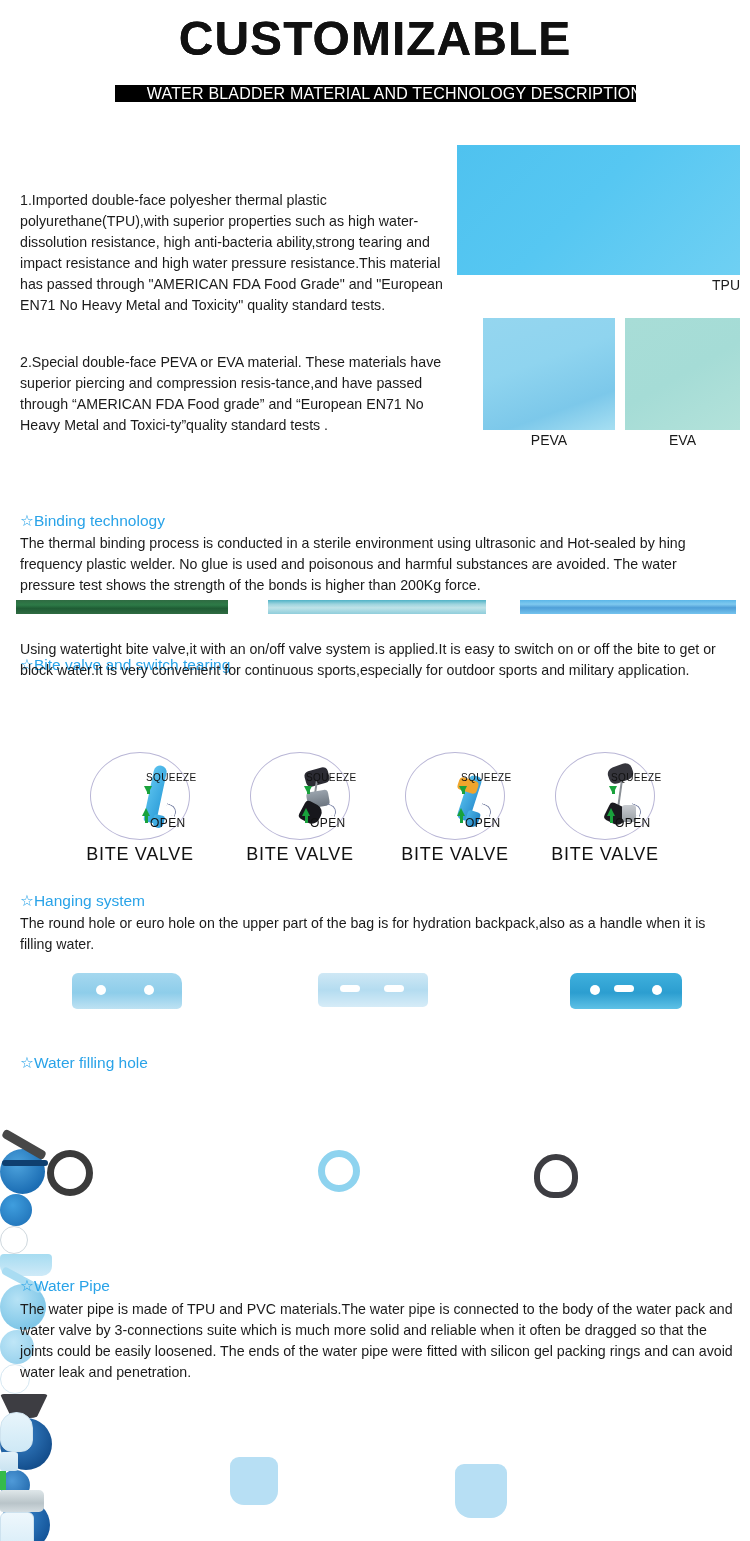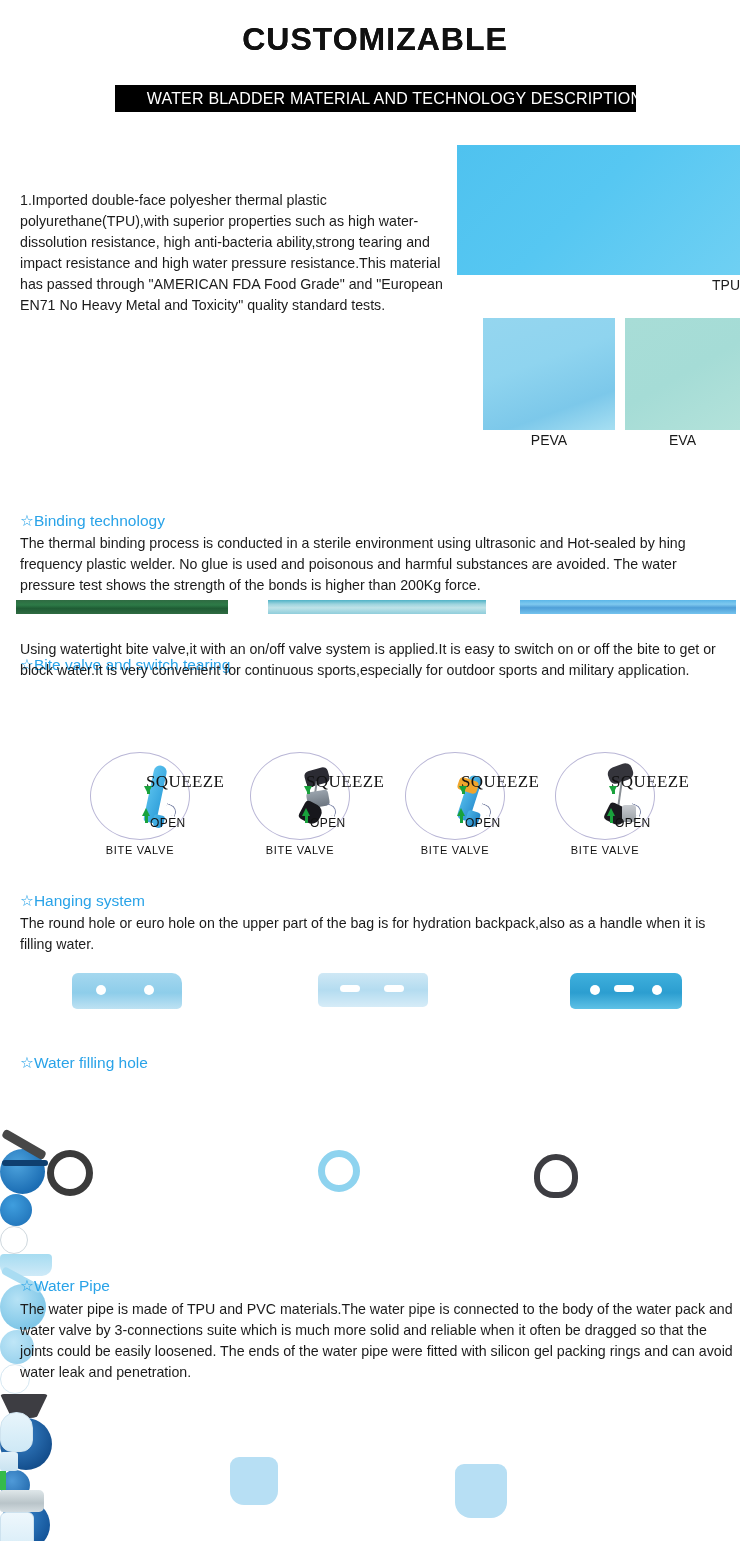--- a/index.html
+++ b/index.html
@@ -12,35 +12,35 @@
     color:#1a1a1a;
     position:relative;
     overflow:hidden;
   }
   .page { position:relative; width:750px; height:1541px; }
 
   
   .main-title {
     position:absolute; top:12px; left:0; width:750px;
     text-align:center;
-    font-size:32px; font-weight:bold; letter-spacing:1px;
+    font-size:48px; font-weight:bold; letter-spacing:1px;
     color:#111; line-height:54px;
     font-family:"Liberation Sans", sans-serif;
     
     text-shadow:0 0 0 #000;
   }
   .title-grunge {
     display:inline-block;
     background:
       repeating-linear-gradient(92deg, rgba(255,255,255,.85) 0 1px, rgba(255,255,255,0) 1px 4px),
       repeating-linear-gradient(6deg, rgba(255,255,255,.55) 0 1px, rgba(255,255,255,0) 1px 7px);
     -webkit-background-clip:text; background-clip:text;
   }
   .subtitle-bar {
-    position:absolute; top:85px; left:115px; width:521px; height:27px;
+    position:absolute; top:85px; left:115px; width:521px; height:17px;
     background:#000; color:#fff;
     font-size:16px; letter-spacing:.2px;
     display:flex; align-items:center; justify-content:center;
     white-space:nowrap;
     padding-left:38px;
   }
 
   
   .sec-head {
     color:#29a3e8;
@@ -86,31 +86,31 @@
   
   .s3-head { position:absolute; left:20px; top:655px; }
   .s3-body { position:absolute; left:20px; top:639px; width:716px; }
 
   .valve-row { position:absolute; left:0; top:752px; width:750px; height:108px; }
   .valve-cell { position:absolute; top:0; width:160px; height:108px; }
   .valve-circle {
     position:absolute; left:30px; top:0; width:100px; height:88px;
     border:1px solid #b9b6d6; border-radius:50%;
   }
-  .sq-text { position:absolute; left:86px; top:20px; font-size:17px; letter-spacing:.4px; color:#111;font-family:Liberation Serif, serif; }
+  .sq-text { position:absolute; left:86px; top:20px; font-size:10px; letter-spacing:.4px; color:#111; }
   .op-text { position:absolute; left:90px; top:64px; font-size:12px; letter-spacing:.4px; color:#111; }
   .arr { position:absolute; width:0; height:0; }
   .arr-down { left:84px; top:34px;
     border-left:4px solid transparent; border-right:4px solid transparent; border-top:8px solid #19a23c; }
   .arr-down:after { content:""; position:absolute; left:-1.5px; top:-7px; width:3px; height:7px; background:#19a23c; }
   .arr-up { left:82px; top:56px;
     border-left:4px solid transparent; border-right:4px solid transparent; border-bottom:8px solid #19a23c; }
   .arr-up:after { content:""; position:absolute; left:-1.5px; top:8px; width:3px; height:7px; background:#19a23c; }
   .valve-lbl { position:absolute; left:0; top:92px; width:160px; text-align:center;
-               font-size:11px; letter-spacing:.7px; color:#111; }
+               font-size:18px; letter-spacing:.7px; color:#111; }
 
   
   .vtube { position:absolute; border-radius:6px; }
   .v1-body { left:58px; top:12px; width:13px; height:58px;
              background:linear-gradient(100deg,#5cc3ef,#2f9fda); border-radius:7px 7px 4px 4px;
              transform:rotate(12deg); }
   .v1-tip  { left:62px; top:62px; width:11px; height:13px;
              background:linear-gradient(100deg,#49b6e8,#2a93d0); border-radius:3px 3px 6px 6px;
              transform:rotate(12deg); }
   .v2-cap  { left:54px; top:16px; width:24px; height:16px; background:#2b2b33;
@@ -224,20 +224,21 @@
 <div class="page">
 
   <div class="main-title">
     <span class="title-grunge">CUSTOMIZABLE</span>
   </div>
   <div class="subtitle-bar">
     <span>WATER BLADDER MATERIAL AND TECHNOLOGY DESCRIPTION</span>
   </div>
 
   <div class="body-text s1-p1">1.Imported double-face polyesher thermal plastic polyurethane(TPU),with superior properties such  as  high water-dissolution  resistance, high anti-bacteria ability,strong  tearing  and impact resistance and high water pressure resistance.This material has passed through "AMERICAN FDA Food Grade" and  "European EN71 No Heavy Metal and Toxicity" quality standard tests.</div>
+  <div class="body-text s1-p2">2.Special double-face PEVA or EVA material. These materials have superior piercing and compression  resis-tance,and  have passed through  “AMERICAN FDA Food grade” and “European EN71 No Heavy Metal and Toxici-ty”quality standard tests .</div>
 
   <div class="sw-tpu"></div>
   <div class="sw-tpu-lbl">TPU</div>
 
   <div class="sw-peva"></div>
   <div class="sw-peva-lbl">PEVA</div>
 
   <div class="sw-eva"></div>
   <div class="sw-eva-lbl">EVA</div>
 

